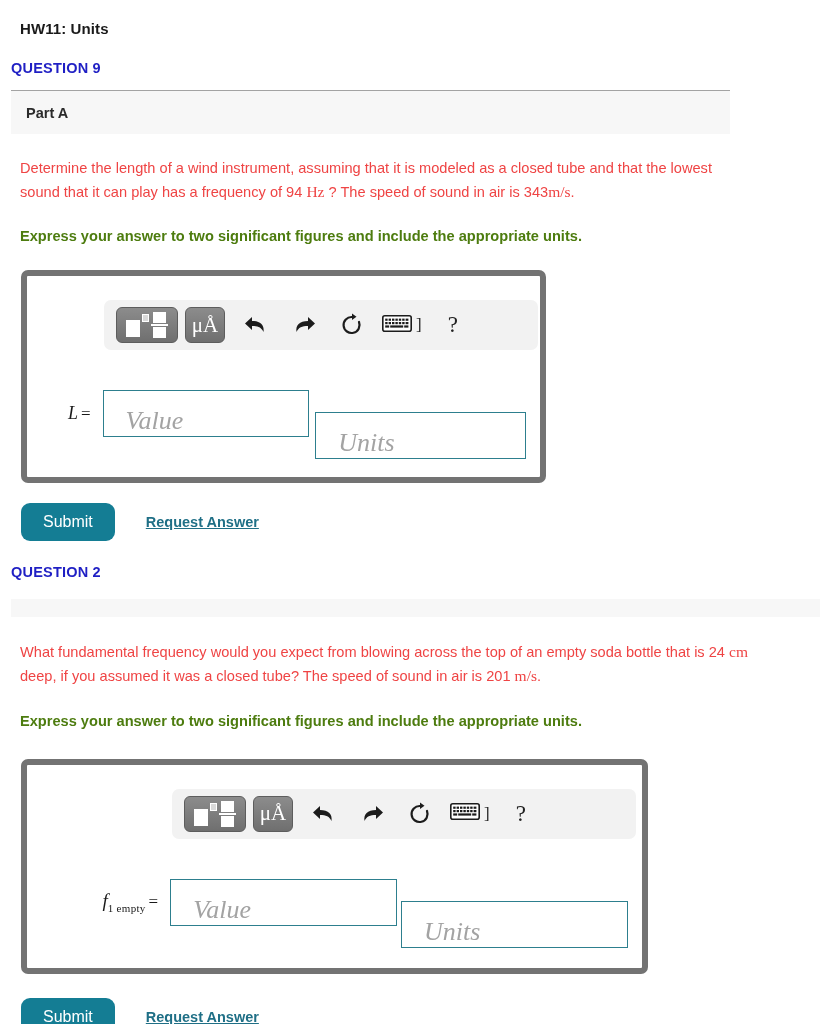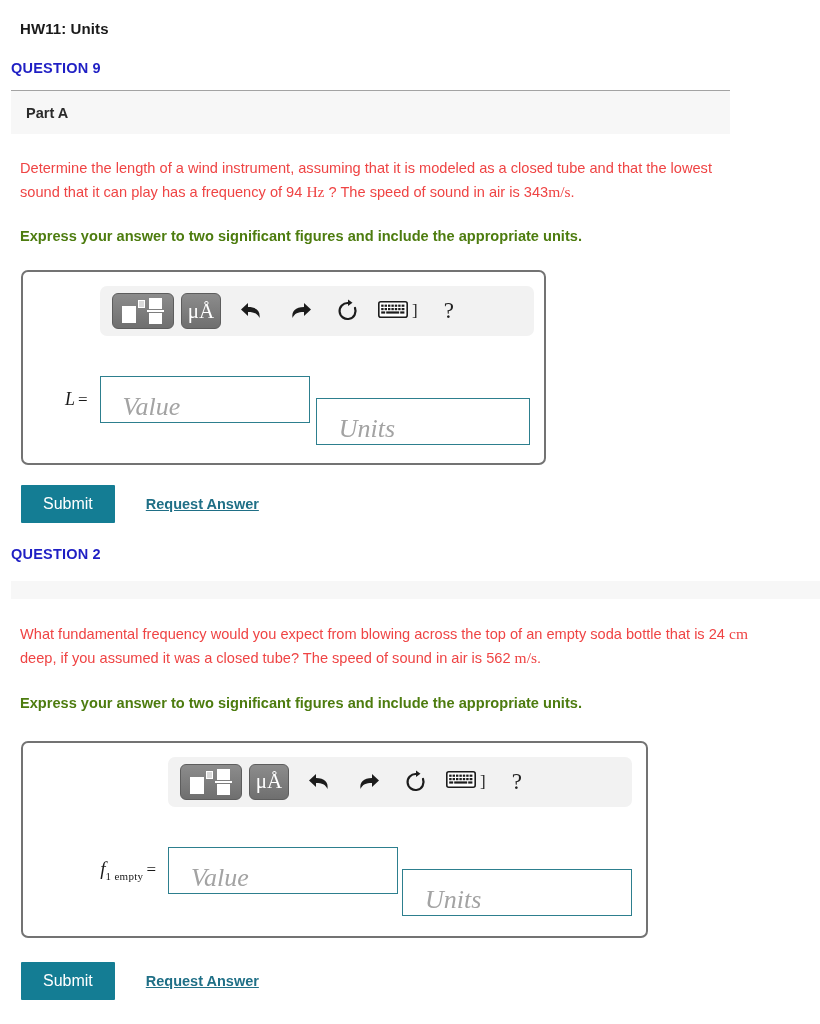--- a/index.html
+++ b/index.html
@@ -79,25 +79,25 @@
     max-width: 700px;
   }
   .instruction.second {
     max-width: 740px;
   }
 
   
   .answer-card {
     margin: 22px 0 0 21px;
     width: 525px;
-    border: 2px solid #737373;
+    border: 6px solid #737373;
     border-radius: 7px;
     background: #ffffff;
     box-sizing: border-box;
-    padding: 14px 14px 18px 14px;
+    padding: 24px 14px 18px 14px;
   }
   .answer-card.second {
     width: 627px;
     margin-top: 26px;
     padding-bottom: 20px;
   }
   .toolbar {
     background: #f2f2f2;
     border-radius: 7px;
     height: 50px;
@@ -232,21 +232,21 @@
   }
   .actions.second { margin-top: 24px; }
   .submit-btn {
     background: #147d94;
     color: #ffffff;
     border: none;
     font-family: "Liberation Sans", sans-serif;
     font-size: 16px;
     padding: 10px 22px;
     cursor: pointer;
-    border-radius: 1px;
+    border-radius: 9px;
   }
   .request-link {
     margin-left: 31px;
     color: #1f6f86;
     font-size: 14.5px;
     font-weight: bold;
     text-decoration: underline;
     cursor: pointer;
   }
 </style>
@@ -347,21 +347,21 @@
 
   <div class="actions">
     <button class="submit-btn">Submit</button>
     <a class="request-link">Request Answer</a>
   </div>
 
   <div class="question-label">QUESTION 2</div>
 
   <div class="part-bar empty-bar"></div>
 
-  <div class="qtext second"><span>What fundamental frequency would you expect from blowing across the top of an empty soda bottle that is 24 </span><span class="mathy">cm</span><span> deep, if you assumed it was a closed tube? The speed of sound in air is 562 </span><span class="mathy">m/s</span><span>.</span></div>
+  <div class="qtext second"><span>What fundamental frequency would you expect from blowing across the top of an empty soda bottle that is 24 </span><span class="mathy">cm</span><span> deep, if you assumed it was a closed tube? The speed of sound in air is 201 </span><span class="mathy">m/s</span><span>.</span></div>
 
   <div class="instruction second">Express your answer to two significant figures and include the appropriate units.</div>
 
   <div class="answer-card second">
     <div class="toolbar">
 
       <div class="tool-btn wide">
         <span class="tpl-icon">
           <i class="b1"></i>
             <i class="b2"></i>

